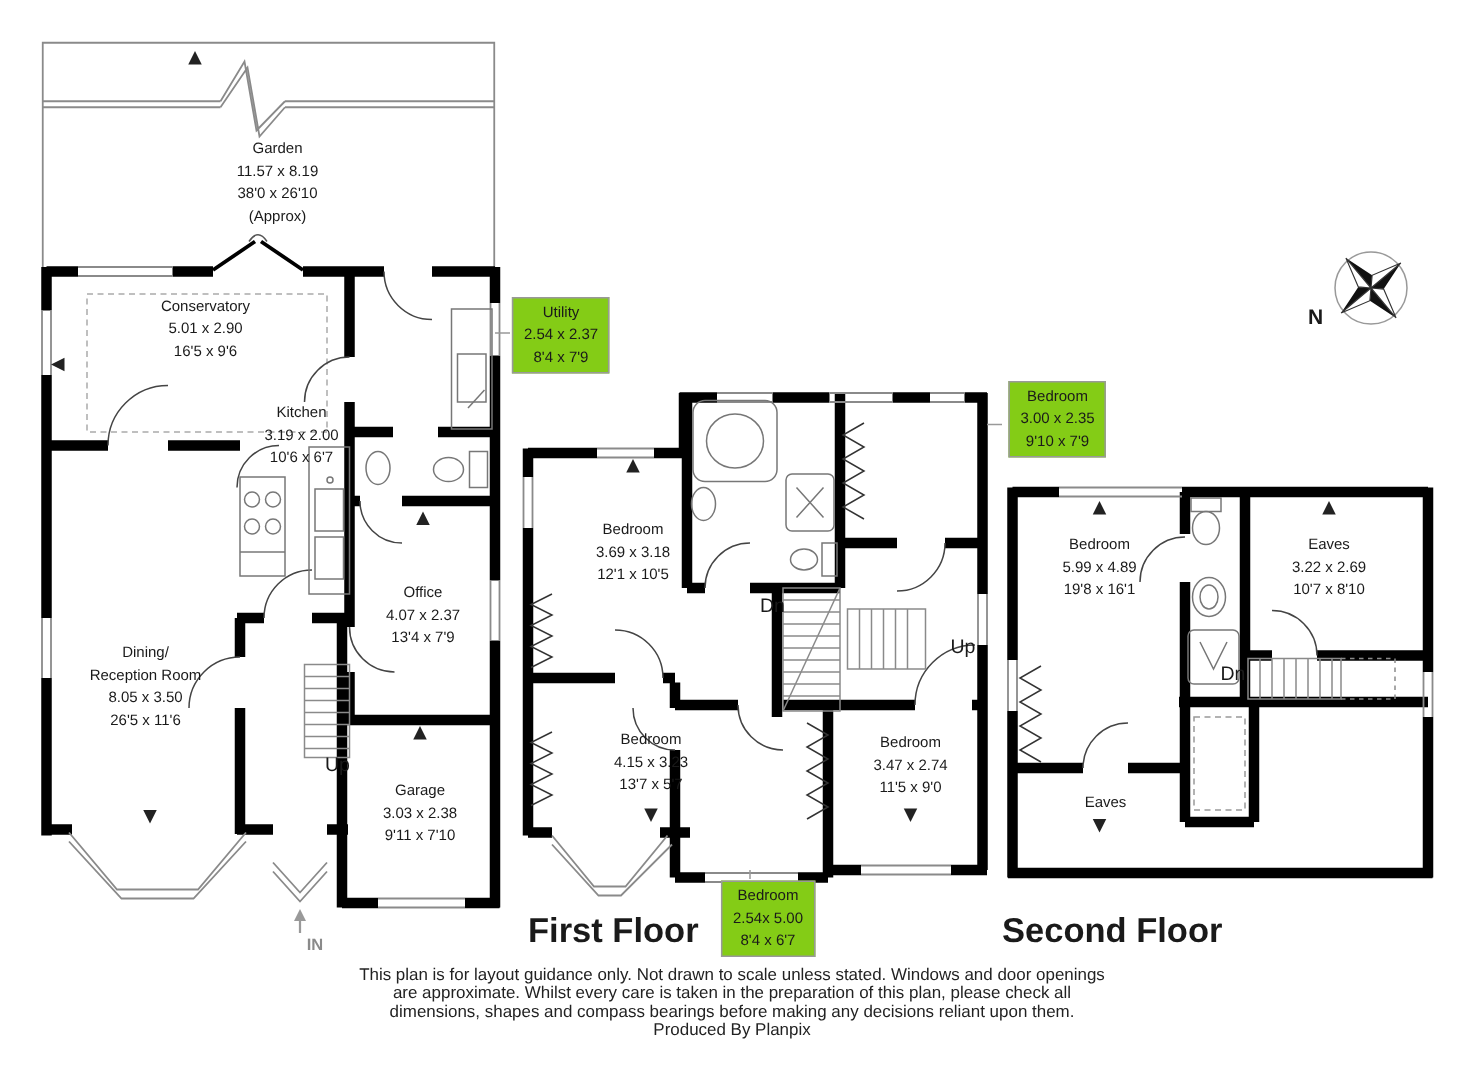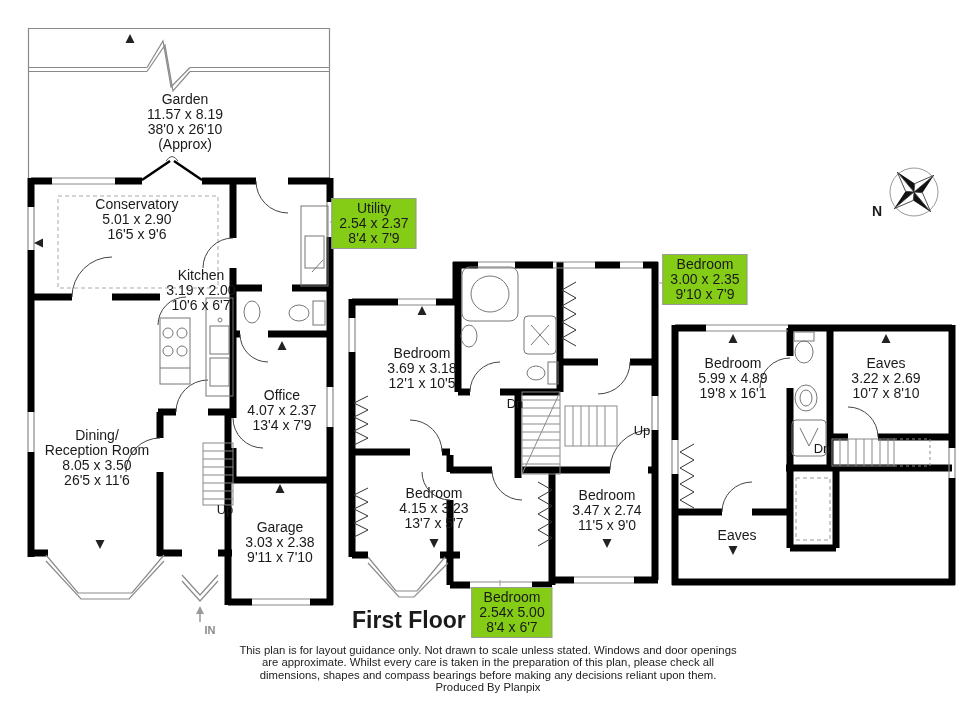--- a/index.html
+++ b/index.html
@@ -1,20 +1,20 @@
 <!DOCTYPE html>
 <html><head>
 <meta charset="utf-8">
 <style>
   html,body{margin:0;padding:0;background:#ffffff;}
   #canvas{position:relative;width:980px;height:717px;background:#fff;overflow:hidden;
           font-family:"Liberation Sans", sans-serif;color:#1a1a1a;}
   svg{position:absolute;left:0;top:0;}
   .lbl{position:absolute;transform:translateX(-50%);text-align:center;
-       font-size:14px;line-height:15px;white-space:nowrap;}
+       font-size:10px;line-height:15px;white-space:nowrap;}
   .lbl-box{background:#84cc16;border:1px solid #999;padding:2px 7px;}
   .floor-title{position:absolute;font-size:23px;font-weight:bold;white-space:nowrap;}
   .anno{position:absolute;transform:translateX(-50%);font-size:13px;white-space:nowrap;padding-left:20px;}
   .anno-in{font-size:11px;font-weight:bold;color:#8a8a8a;}
   .header{position:absolute;left:668px;top:24px;transform:translateX(-50%);
           text-align:center;width:620px;}
   .header h1{margin:0 0 12px 0;font-size:30px;font-weight:bold;}
   .header .hline{font-size:19.5px;line-height:27px;}
   .disclaimer{position:absolute;left:488px;top:644px;transform:translateX(-50%);
               text-align:center;font-size:11.3px;line-height:12.4px;color:#222;width:600px;}
@@ -337,20 +337,21 @@
   </div>
   <div class="lbl" style="left:886px;top:356px;">
     <div>Eaves</div>
     <div>3.22 x 2.69</div>
     <div>10'7 x 8'10</div>
   </div>
   <div class="lbl" style="left:737px;top:528px;">
     <div>Eaves</div>
   </div>
   <div class="anno" style="left:812px;top:441px;">Dn</div>
+  <div class="floor-title" style="left:668px;top:607px;">Second Floor</div>
 
   <div class="disclaimer">
     <div>This plan is for layout guidance only. Not drawn to scale unless stated. Windows and door openings</div>
     <div>are approximate. Whilst every care is taken in the preparation of this plan, please check all</div>
     <div>dimensions, shapes and compass bearings before making any decisions reliant upon them.</div>
     <div>Produced By Planpix</div>
   </div>
 
 </div>
 

